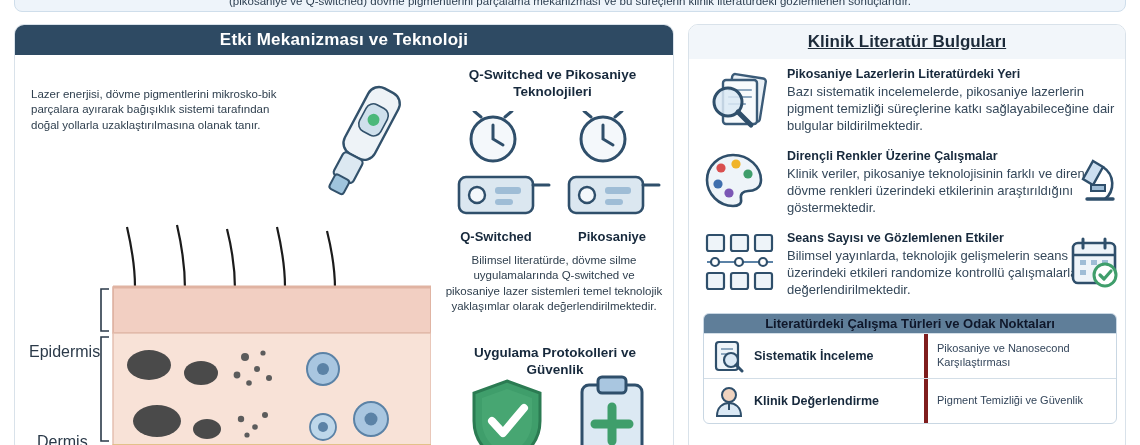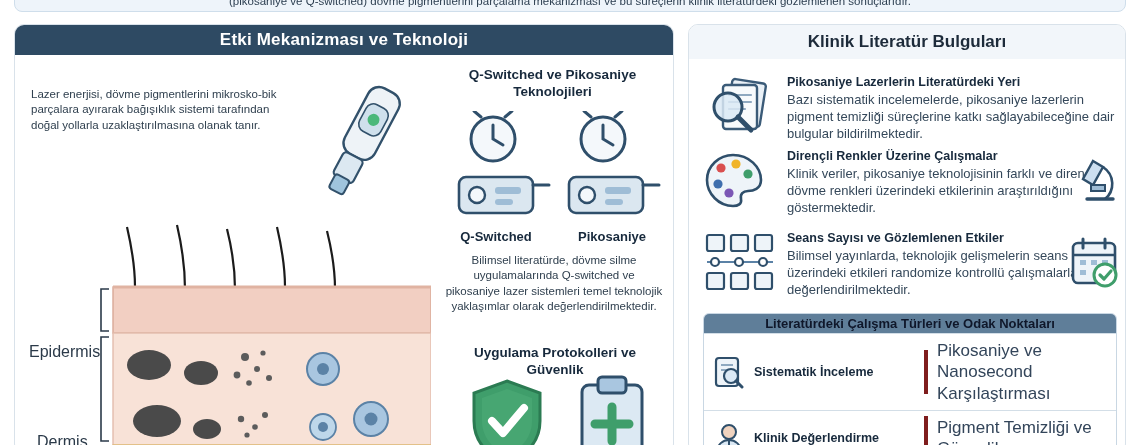--- a/index.html
+++ b/index.html
@@ -73,20 +73,21 @@
     font-size: 17px;
     font-weight: bold;
     letter-spacing: 0.2px;
   }
   .right-col .band-light {
     height: 34px;
     background: #f2f6fa;
     display: flex;
     align-items: center;
     justify-content: center;
+    text-decoration: underline;
   }
   .right-col .band-light .band-title {
     color: #1d2b3a;
     font-size: 17px;
     font-weight: bold;
   }
 
   
   .lc-body { position: relative; width: 100%; height: 400px; }
 
@@ -158,21 +159,21 @@
     font-size: 12.5px;
     font-weight: bold;
     color: #17293c;
     margin-bottom: 3px;
   }
   .finding .fdesc {
     font-size: 13px;
     color: #35485a;
     line-height: 1.3;
   }
-  .f1 { top: 16px; }
+  .f1 { top: 8px; align-items: center; }
   .f2 { top: 90px; }
   .f3 { top: 172px; }
 
   .table-wrap {
     position: absolute;
     left: 14px;
     top: 254px;
     width: 414px;
     border: 1px solid #c9d7e3;
     border-radius: 6px;
@@ -204,21 +205,21 @@
     min-height: 44px;
   }
   .tcell-left .rlabel {
     font-size: 12.5px;
     font-weight: bold;
     color: #17293c;
   }
   .tcell-right {
     flex: 1;
     padding: 6px 9px;
-    font-size: 17px;
+    font-size: 11px;
     color: #33455a;
     line-height: 1.25;
   }
   .ricon { width: 34px; height: 34px; flex: 0 0 34px; }
 </style>
 </head>
 <body>
 
 <div class="top-banner">
   <div class="txt">(pikosaniye ve Q-switched) dövme pigmentlerini parçalama mekanizması ve bu süreçlerin klinik literatürdeki gözlemlenen sonuçlarıdır.</div>

